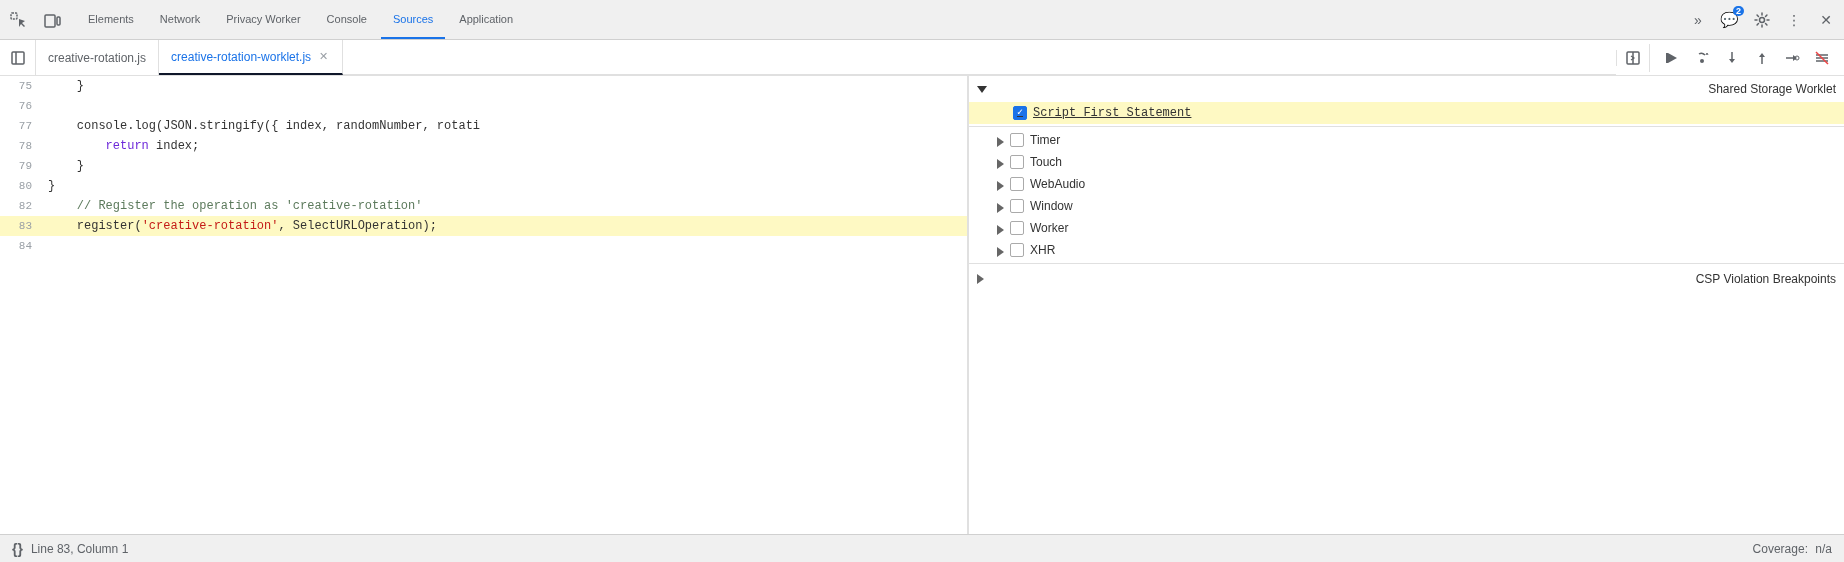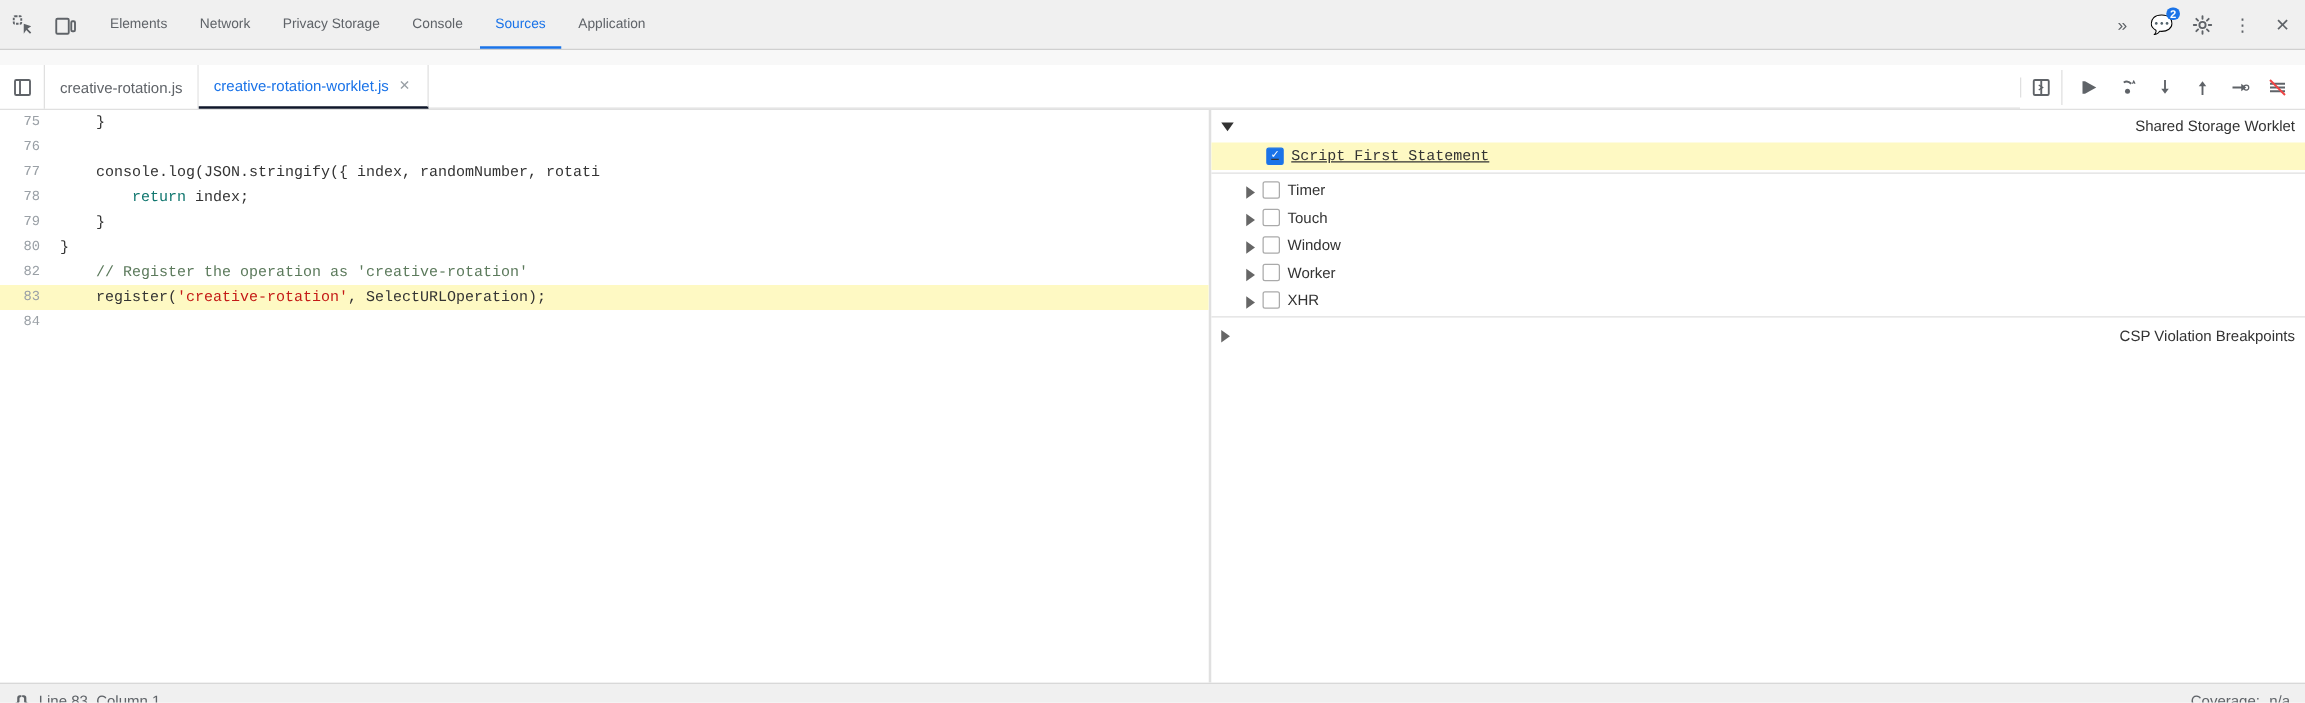--- a/index.html
+++ b/index.html
@@ -62,21 +62,20 @@
     }
 
     
     .file-tabs {
       display: flex;
       align-items: center;
       background: #fff;
       border-bottom: 1px solid #e0e0e0;
       height: 36px;
       padding: 0;
-      margin-top: 12px;
     }
     .file-tab-toggle {
       width: 36px;
       height: 100%;
       display: flex;
       align-items: center;
       justify-content: center;
       border-right: 1px solid #e0e0e0;
       cursor: pointer;
       color: #5f6368;
@@ -140,21 +139,21 @@
       color: #9aa0a6;
       font-size: 11px;
       user-select: none;
     }
     .line-content {
       flex: 1;
       padding-left: 8px;
       color: #333;
       white-space: pre;
     }
-    .kw-return { color: #0f766e; }
+    .kw-return { color: #6d28d9; }
     .str-val { color: #c41a16; }
     .comment { color: #5c7a5c; }
 
     
     .right-panel {
       flex: 1;
       background: #fff;
       overflow-y: auto;
       border-left: 1px solid #e0e0e0;
     }
@@ -297,21 +296,21 @@
     </div>
   </div>
 
   <div class="tab-item">
     <span>Elements</span>
   </div>
   <div class="tab-item">
     <span>Network</span>
   </div>
   <div class="tab-item">
-    <span>Privacy Storage</span>
+    <span>Privacy Worker</span>
   </div>
   <div class="tab-item">
     <span>Console</span>
   </div>
   <div class="tab-item active">
     <span>Sources</span>
   </div>
   <div class="tab-item">
     <span>Application</span>
   </div>
@@ -480,20 +479,25 @@
         <div class="cb"></div>
         <span>Timer</span>
       </div>
 
       <div class="bp-item">
         <span class="tri-right"></span>
         <div class="cb"></div>
         <span>Touch</span>
       </div>
 
+      <div class="bp-item">
+        <span class="tri-right"></span>
+        <div class="cb"></div>
+        <span>WebAudio</span>
+      </div>
 
       <div class="bp-item">
         <span class="tri-right"></span>
         <div class="cb"></div>
         <span>Window</span>
       </div>
 
       <div class="bp-item">
         <span class="tri-right"></span>
         <div class="cb"></div>

